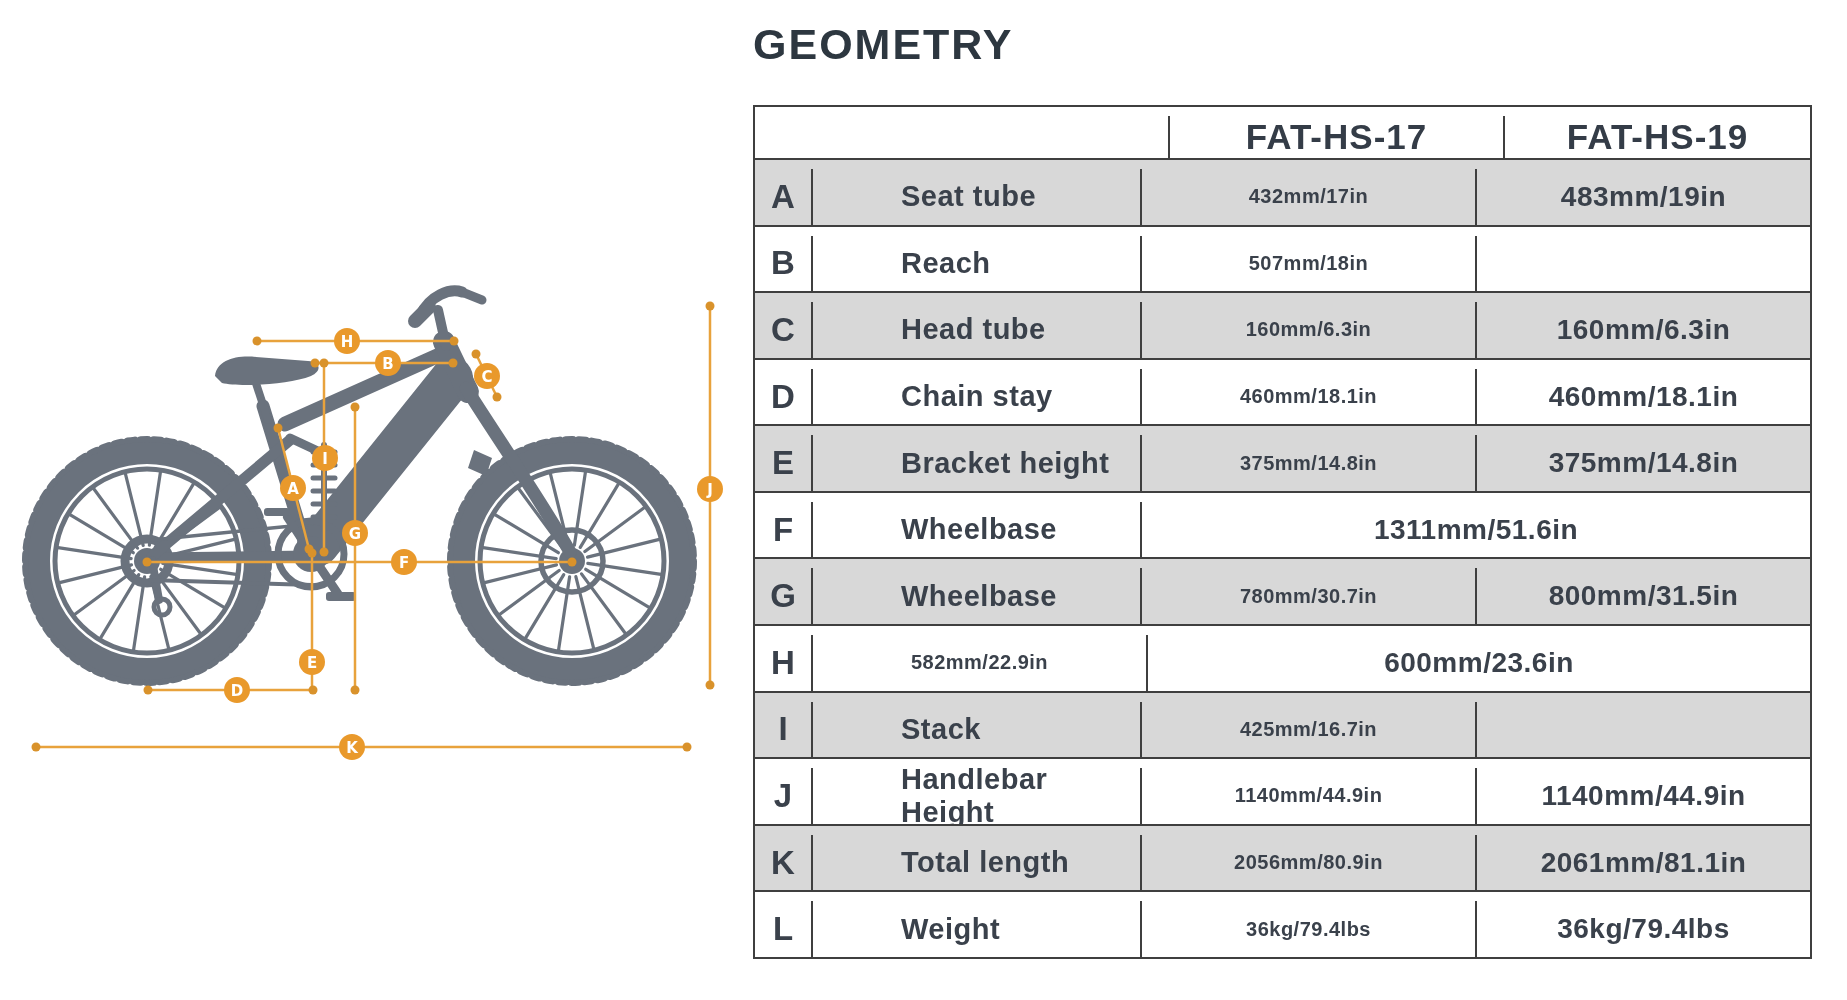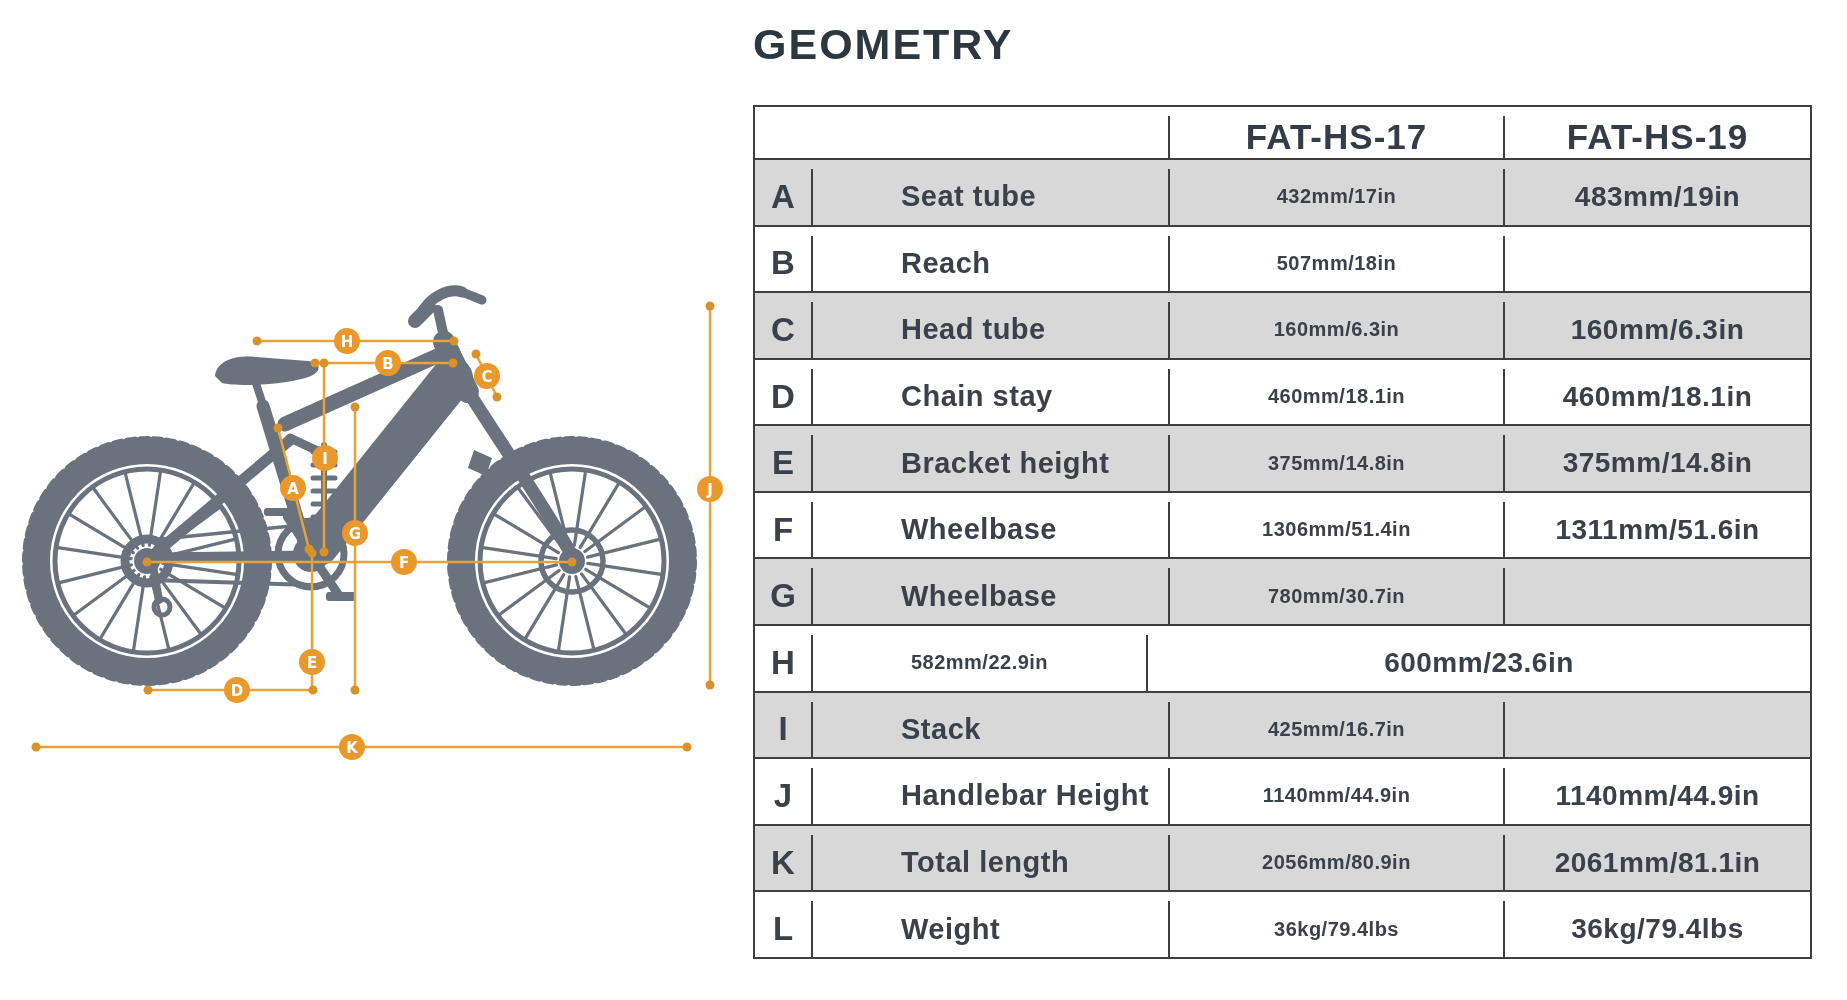--- a/index.html
+++ b/index.html
@@ -20,21 +20,21 @@
     display:flex;flex-direction:column;box-sizing:border-box;
     border:2px solid #3F3F3F;color:#3A414B;font-weight:bold;
   }
   .trow{display:flex;flex:1;border-top:2px solid #3F3F3F;box-sizing:border-box;min-height:0;}
   .trow.head{flex:0 0 51px;border-top:none;background:#fff;}
   .trow.odd{background:#D8D8D8;}
   .trow.even{background:#ffffff;}
   .cell{display:flex;align-items:center;justify-content:center;box-sizing:border-box;overflow:hidden;margin-top:9px;}
   .c-lead{width:415px;border-right:2px solid #3F3F3F;}
   .c-letter{width:58px;border-right:2px solid #3F3F3F;font-size:33px;}
-  .c-name{width:357px;border-right:2px solid #3F3F3F;justify-content:flex-start;padding-left:88px;font-size:29px;letter-spacing:0.5px;}
+  .c-name{width:329px;border-right:2px solid #3F3F3F;justify-content:flex-start;padding-left:88px;font-size:29px;letter-spacing:0.5px;}
   .c-v1{width:335px;border-right:2px solid #3F3F3F;font-size:20px;letter-spacing:0.5px;}
   .c-v2{flex:1;font-size:28px;letter-spacing:0.5px;}
   .colhead{font-size:35px;letter-spacing:1px;color:#343C47;}
   .head .c-v1{border-right:2px solid #3F3F3F;}
   
   .diagram{position:absolute;left:0;top:0;width:745px;height:1000px;}
   .badge-letter{
     font-family:"DejaVu Sans", sans-serif;font-size:15px;font-weight:bold;
     fill:#ffffff;text-anchor:middle;
   }
@@ -267,28 +267,28 @@
   <div class="trow odd">
     <div class="cell c-letter">E</div>
     <div class="cell c-name">Bracket height</div>
     <div class="cell c-v1">375mm/14.8in</div>
     <div class="cell c-v2">375mm/14.8in</div>
   </div>
 
   <div class="trow even">
     <div class="cell c-letter">F</div>
     <div class="cell c-name">Wheelbase</div>
-    <div class="cell c-v1">1306mm/51.4in</div>
     <div class="cell c-v2">1311mm/51.6in</div>
   </div>
 
   <div class="trow odd">
     <div class="cell c-letter">G</div>
     <div class="cell c-name">Wheelbase</div>
     <div class="cell c-v1">780mm/30.7in</div>
+    <div class="cell c-v2">800mm/31.5in</div>
   </div>
 
   <div class="trow even">
     <div class="cell c-letter">H</div>
     <div class="cell c-v1">582mm/22.9in</div>
     <div class="cell c-v2">600mm/23.6in</div>
   </div>
 
   <div class="trow odd">
     <div class="cell c-letter">I</div>

